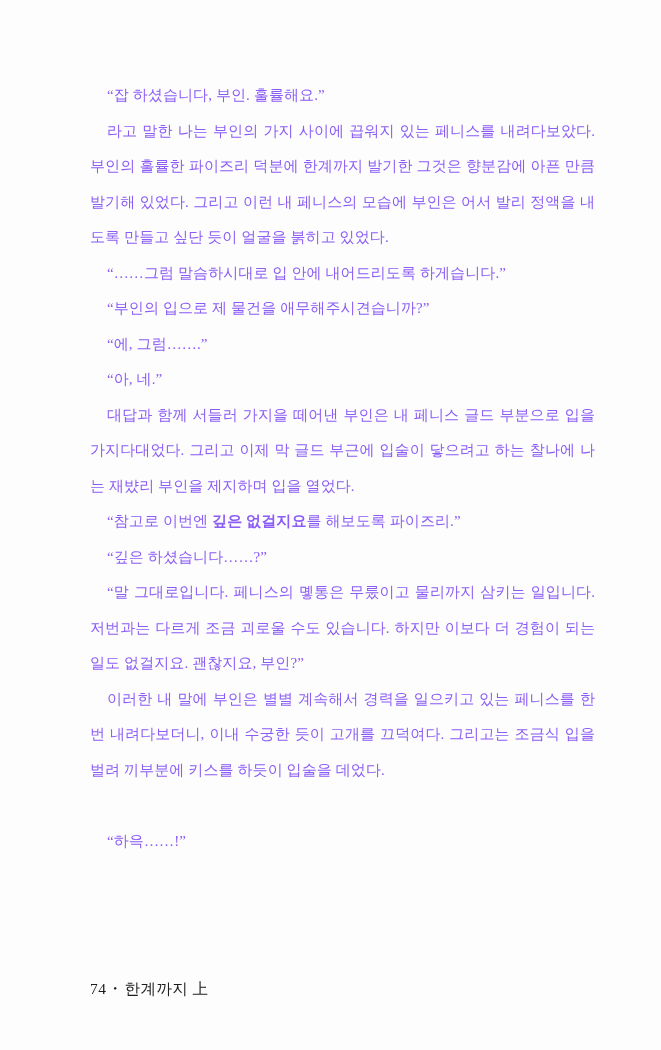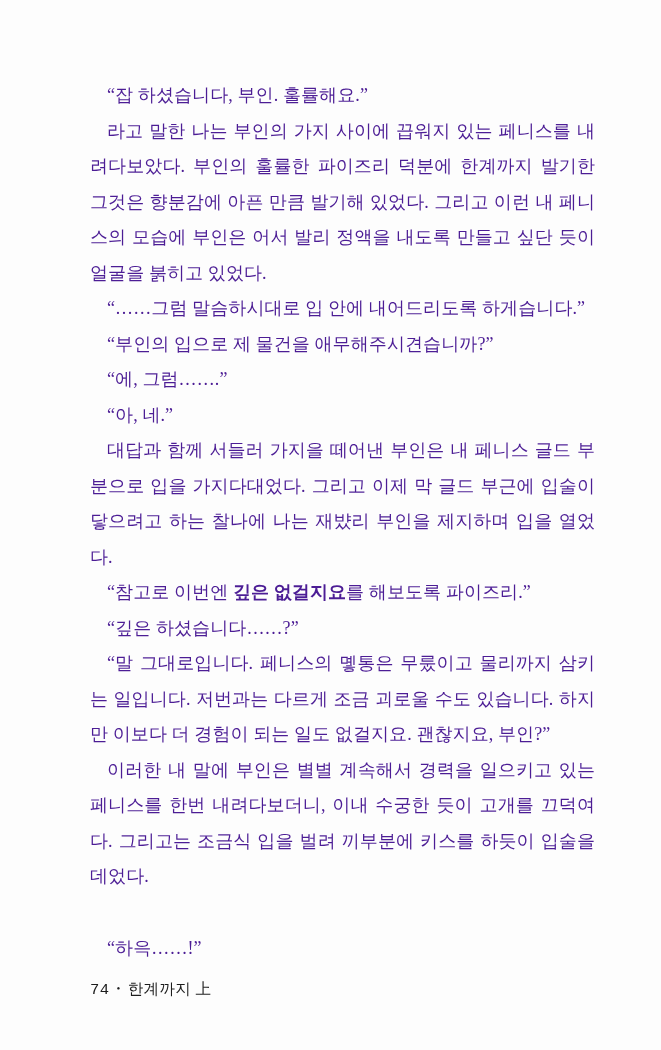--- a/index.html
+++ b/index.html
@@ -16,26 +16,26 @@
   }
   .page {
     position: relative;
     width: 661px;
     height: 1050px;
     box-sizing: border-box;
     padding: 78px 66px 0 90px;
     background: #fdfdfd;
   }
   .body-text {
-    font-size: 18px;
+    font-size: 15px;
     line-height: 35.5px;
     text-align: justify;
     text-justify: inter-character;
     letter-spacing: 0.1px;
-    color: #4c1d95;
+    color: #8b5cf6;
   }
   .para {
     margin: 0;
     text-indent: 17px;
     text-align: justify;
     text-justify: inter-character;
   }
   .para.quote {
     text-indent: 17px;
   }
@@ -45,21 +45,21 @@
   .footer {
     position: absolute;
     left: 90px;
     bottom: 50px;
     font-size: 15.5px;
     color: #1c1c1c;
     letter-spacing: 0.4px;
     white-space: nowrap;
   }
   .footer .pg {
-    font-family: Liberation Mono, monospace;
+    font-family: Liberation Serif, serif;
   }
   .footer .sep {
     margin: 0 7px;
     font-size: 11px;
     vertical-align: 2px;
   }
   .spacer-line {
     height: 36px;
   }
 </style>

